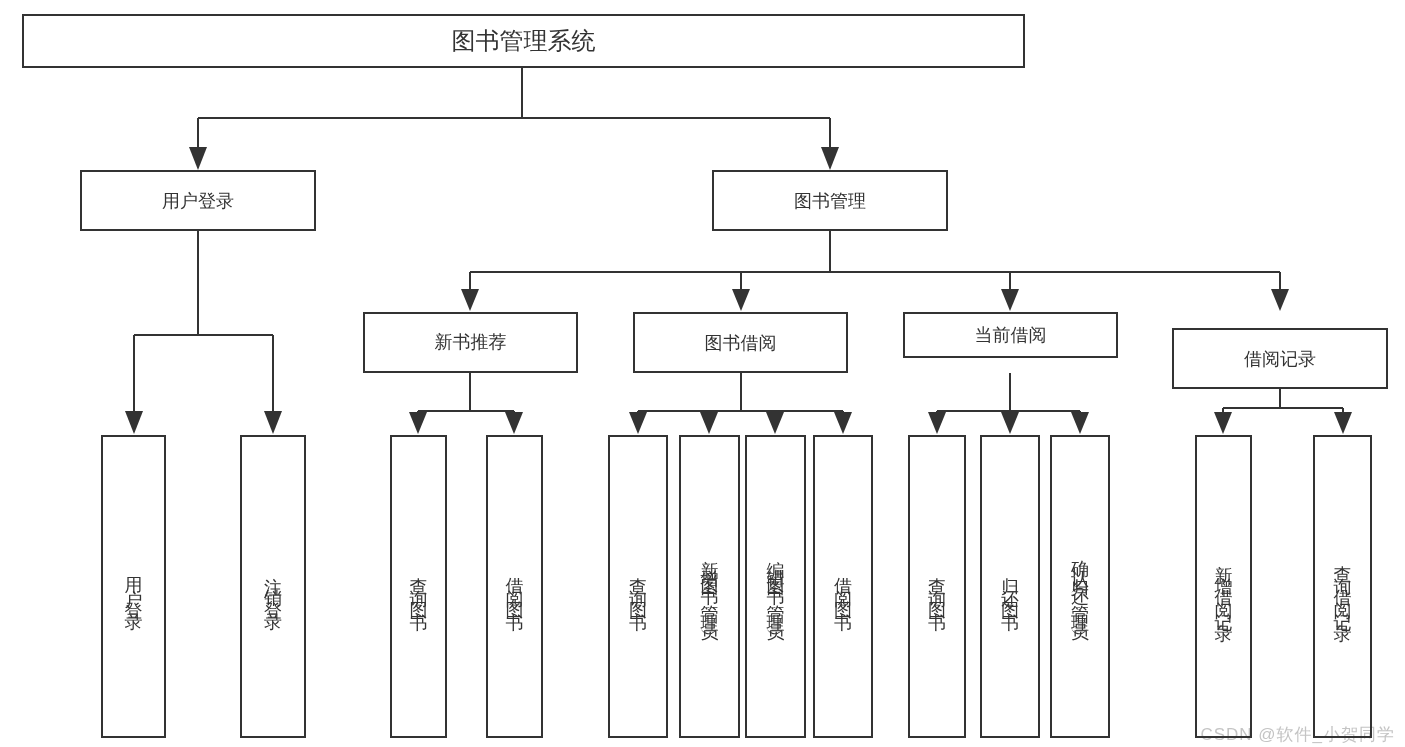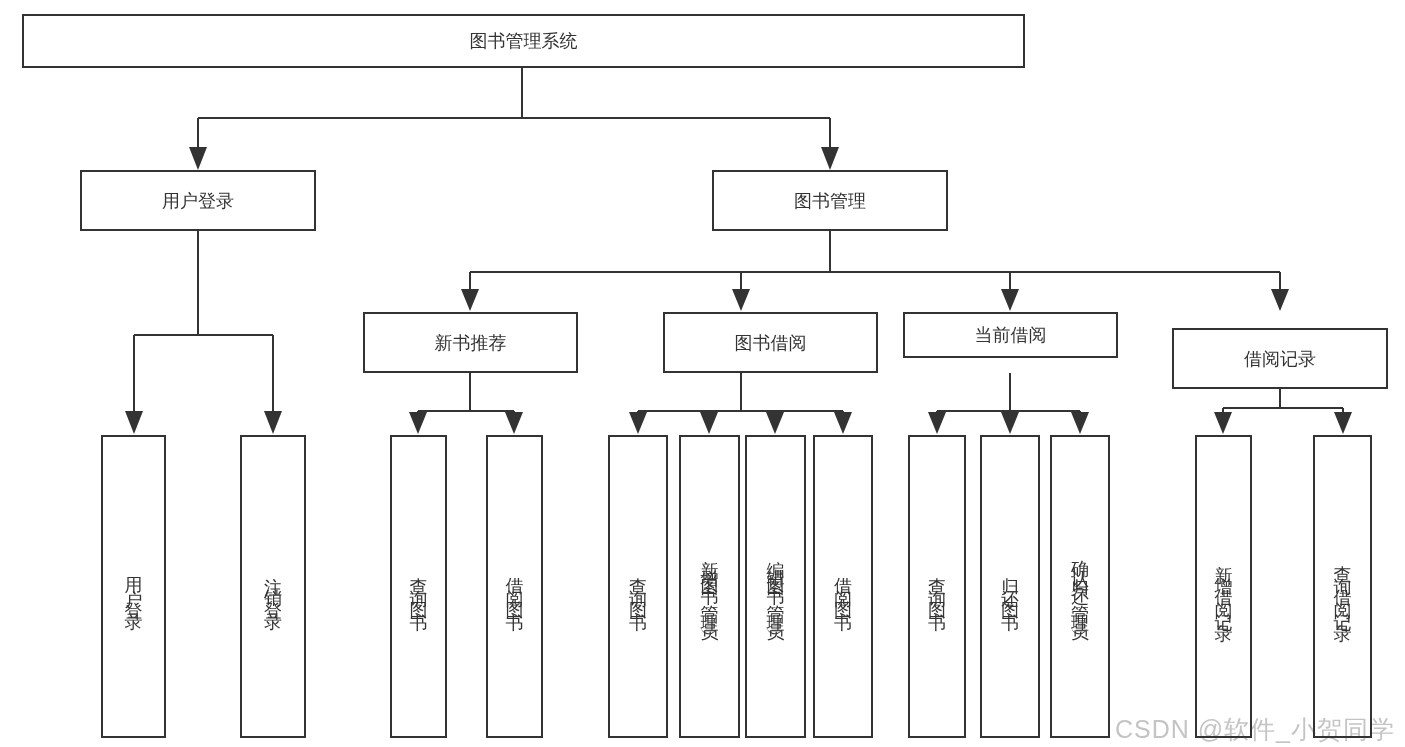--- a/index.html
+++ b/index.html
@@ -6,28 +6,28 @@
   .canvas{
     position:relative;width:1405px;height:747px;background:#ffffff;
     font-family:"Liberation Sans", sans-serif;color:#333333;overflow:hidden;
   }
   .wires{position:absolute;left:0;top:0;width:1405px;height:747px;}
   .node{
     position:absolute;background:#ffffff;border:2px solid #333333;
     display:flex;align-items:center;justify-content:center;
     box-sizing:border-box;font-size:18px;line-height:1;white-space:nowrap;
   }
-  .root{font-size:18px;}
+  .root{font-size:24px;}
   .vbox span{
     writing-mode:vertical-rl;text-orientation:mixed;
     letter-spacing:12px;font-size:18px;
   }
   .vbox span.long{letter-spacing:9px;}
   .watermark{
-    position:absolute;right:10px;bottom:1px;font-size:25px;letter-spacing:1px;
+    position:absolute;right:10px;bottom:1px;font-size:17px;letter-spacing:1px;
     color:#c4c4c4;mix-blend-mode:darken;
   }
 </style>
 </head>
 <body>
 
 <div class="canvas">
 
   <svg class="wires" viewBox="0 0 1405 747" xmlns="http://www.w3.org/2000/svg">
     <g stroke="#333333" stroke-width="2" fill="none">
@@ -93,22 +93,22 @@
       <polygon points="1214,412 1232,412 1223,434"></polygon>
       <polygon points="1334,412 1352,412 1343,434"></polygon>
     </g>
   </svg>
 
   <div class="node root" style="left:22px;top:14px;width:1003px;height:54px;">图书管理系统</div>
 
   <div class="node" style="left:80px;top:170px;width:236px;height:61px;">用户登录</div>
   <div class="node" style="left:712px;top:170px;width:236px;height:61px;text-align:right;">图书管理</div>
 
-  <div class="node" style="left:363px;top:312px;width:215px;height:61px;">新书推荐</div>
-  <div class="node" style="left:633px;top:312px;width:215px;height:61px;margin-left:30px;">图书借阅</div>
+  <div class="node" style="left:363px;top:312px;width:215px;height:61px;font-family:Liberation Mono, monospace;">新书推荐</div>
+  <div class="node" style="left:633px;top:312px;width:215px;height:61px;">图书借阅</div>
   <div class="node" style="left:903px;top:312px;width:215px;height:46px;">当前借阅</div>
   <div class="node" style="left:1172px;top:328px;width:216px;height:61px;">借阅记录</div>
 
   <div class="node vbox" style="left:101px;top:435px;width:65px;height:303px;">
     <span>用户登录</span>
   </div>
   <div class="node vbox" style="left:240px;top:435px;width:66px;height:303px;">
     <span>注销登录</span>
   </div>
 

